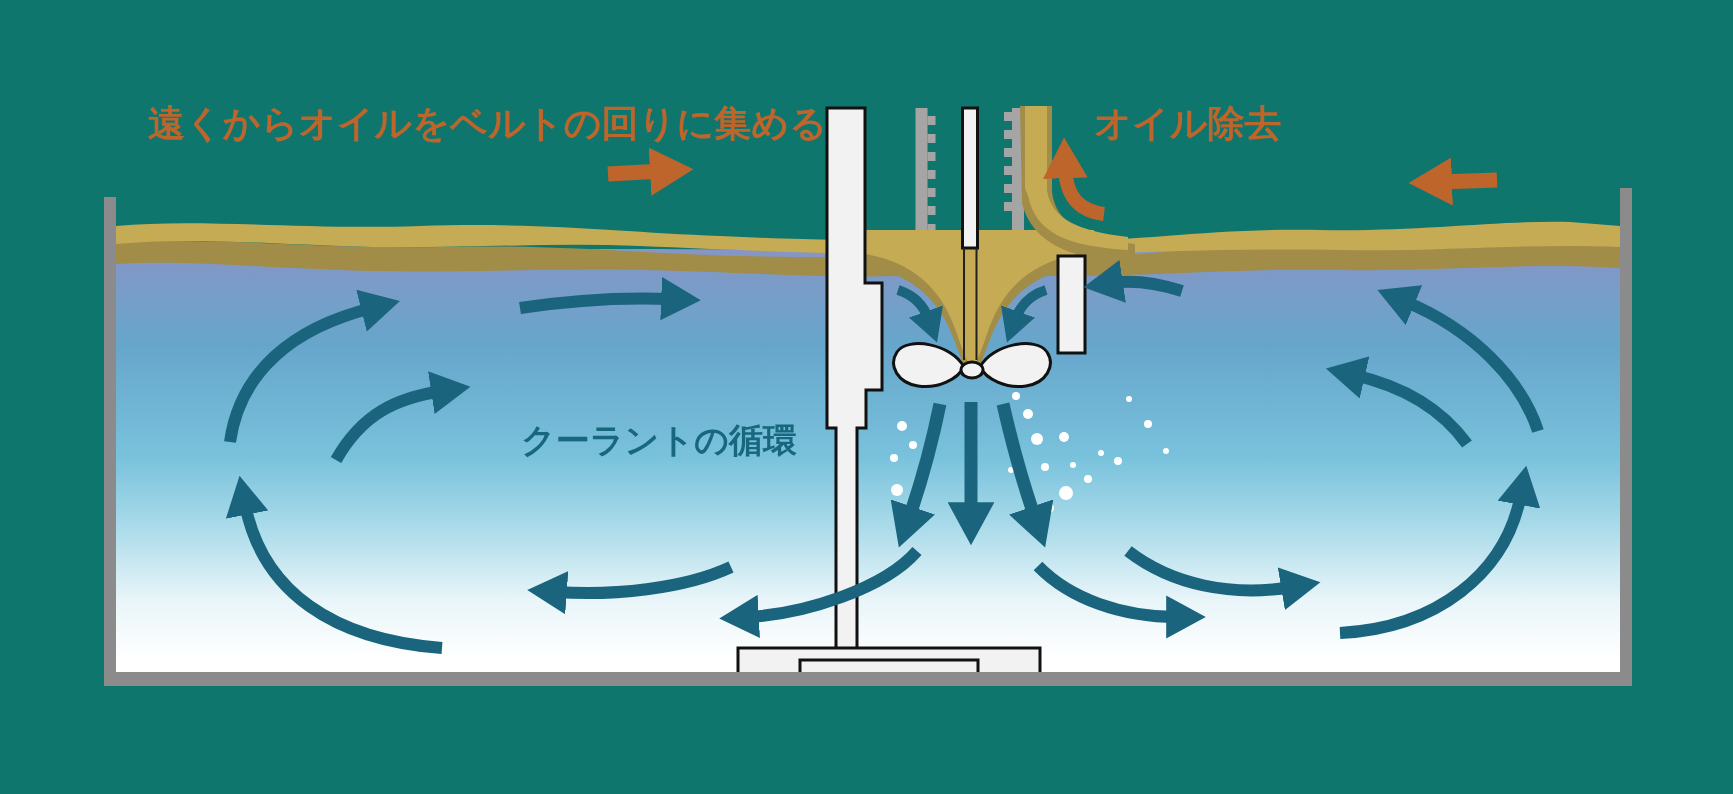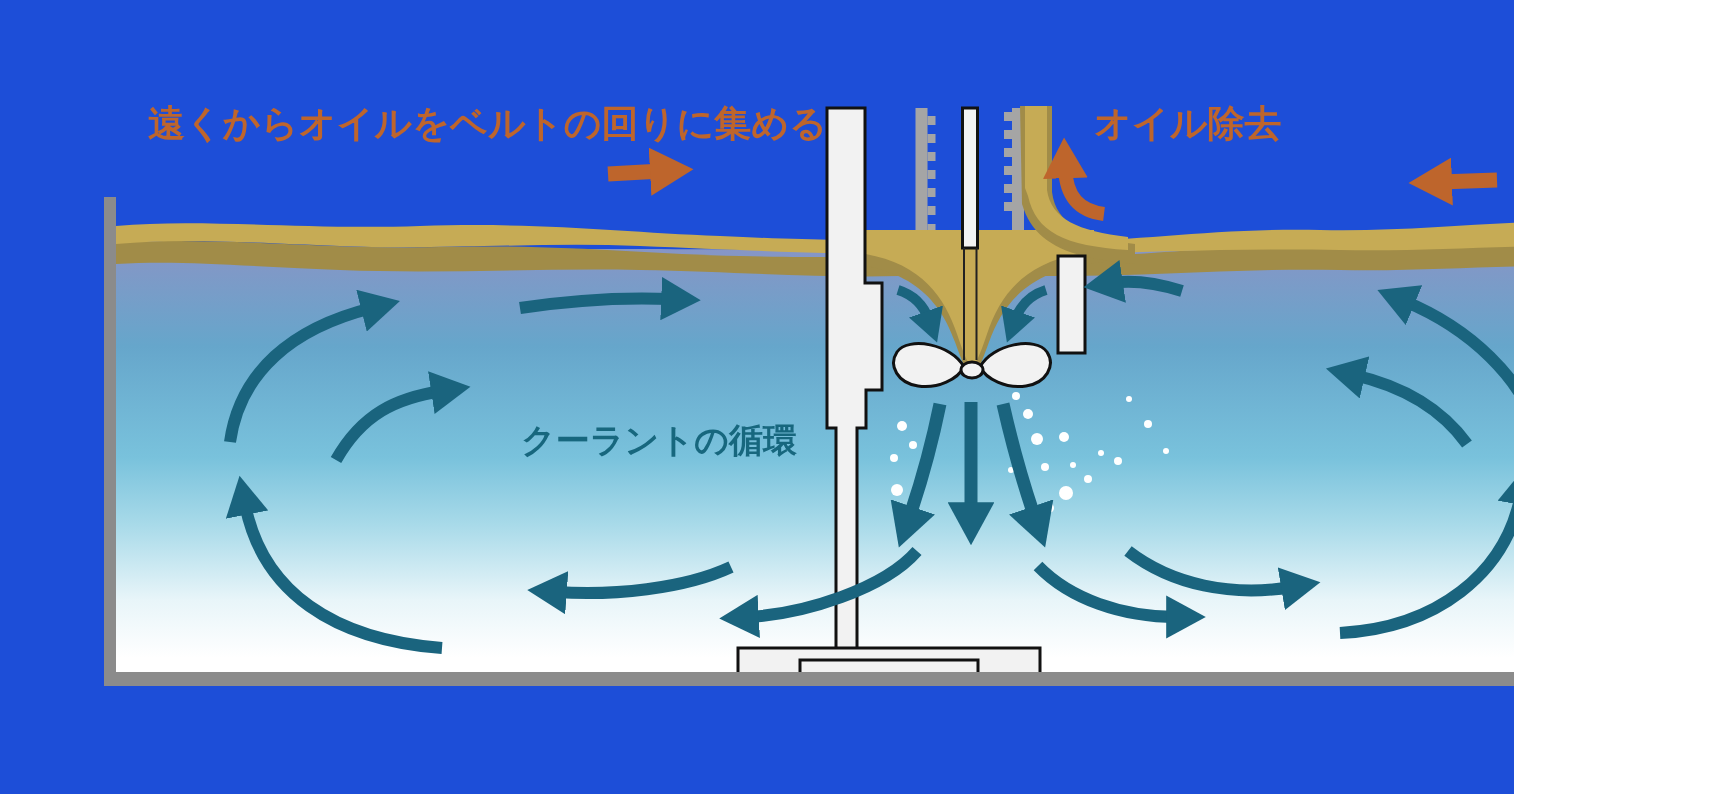--- a/index.html
+++ b/index.html
@@ -1,16 +1,16 @@
 <!DOCTYPE html>
 <html style="--oil-text-and-arrows: #BE652C; --flow-arrows: #1A647E; --coolant-label: #17677E; --oil-light: #C6AB55; --oil-dark: #A18C48; --tank-wall: #8B8B8B; --belt-gray: #A5A5A5; --machine-fill: #F2F2F2; --water-top: #8B93C5; --water-mid: #79C2DC; --water-bottom: #FFFFFF; --bubbles: #FFFFFF;"><head>
 <meta charset="utf-8">
 <style>
   html,body{margin:0;padding:0;background:#ffffff;}
-  .canvas{position:relative;width:1514px;height:794px;background:#1d4ed8;overflow:hidden;
+  .canvas{position:relative;width:1733px;height:794px;background:#0f766e;overflow:hidden;
           font-family:"DejaVu Sans","Liberation Sans",sans-serif;}
   svg{display:block;}
   .label{font-weight:bold;}
   .label-orange{fill:var(--oil-text-and-arrows,#BE652C);font-size:37px;}
   .label-teal{fill:var(--coolant-label,#17677E);font-size:34px;}
   .teal-arrow{fill:none;stroke:var(--flow-arrows,#1A647E);stroke-linecap:butt;}
   .orange-arrow{fill:none;stroke:var(--oil-text-and-arrows,#BE652C);stroke-linecap:butt;}
   .machine{fill:var(--machine-fill,#F2F2F2);stroke:#111;stroke-width:3;}
   .wall{fill:var(--tank-wall,#8B8B8B);}
   .oil-l{fill:var(--oil-light,#C6AB55);}

